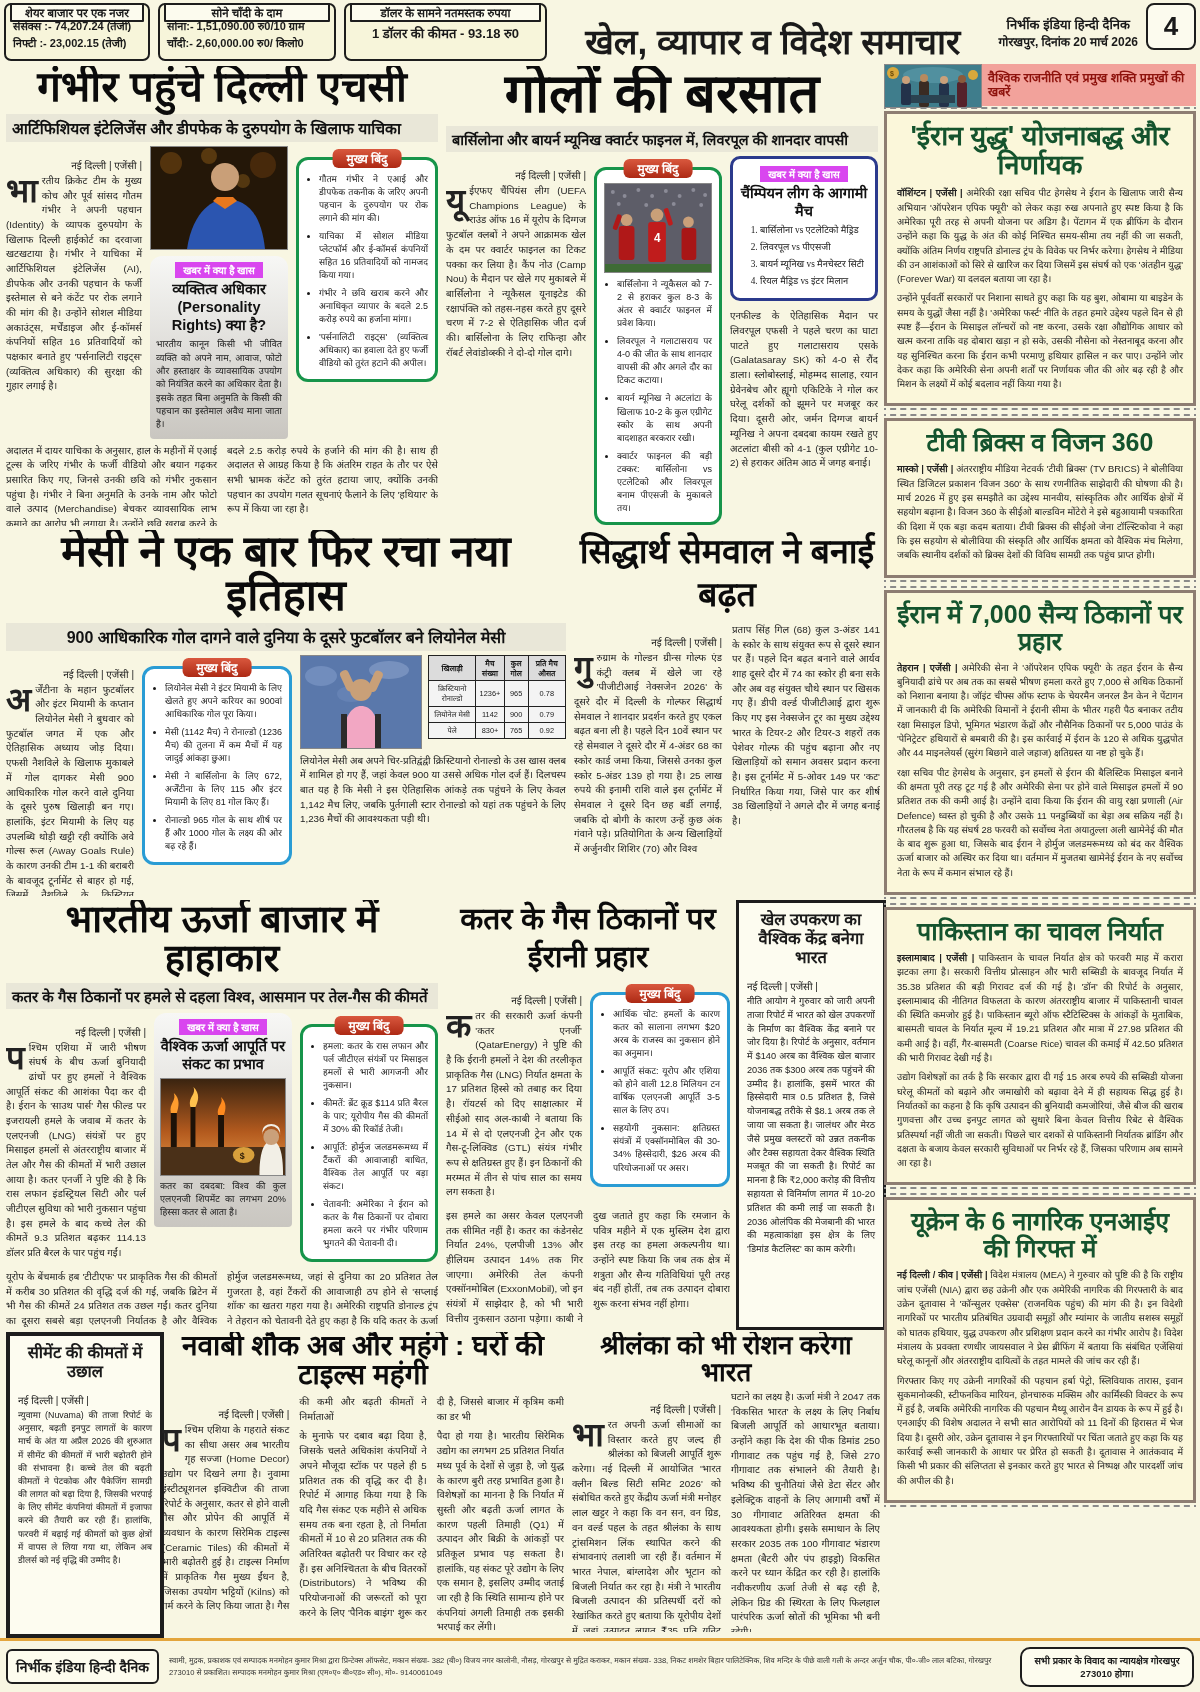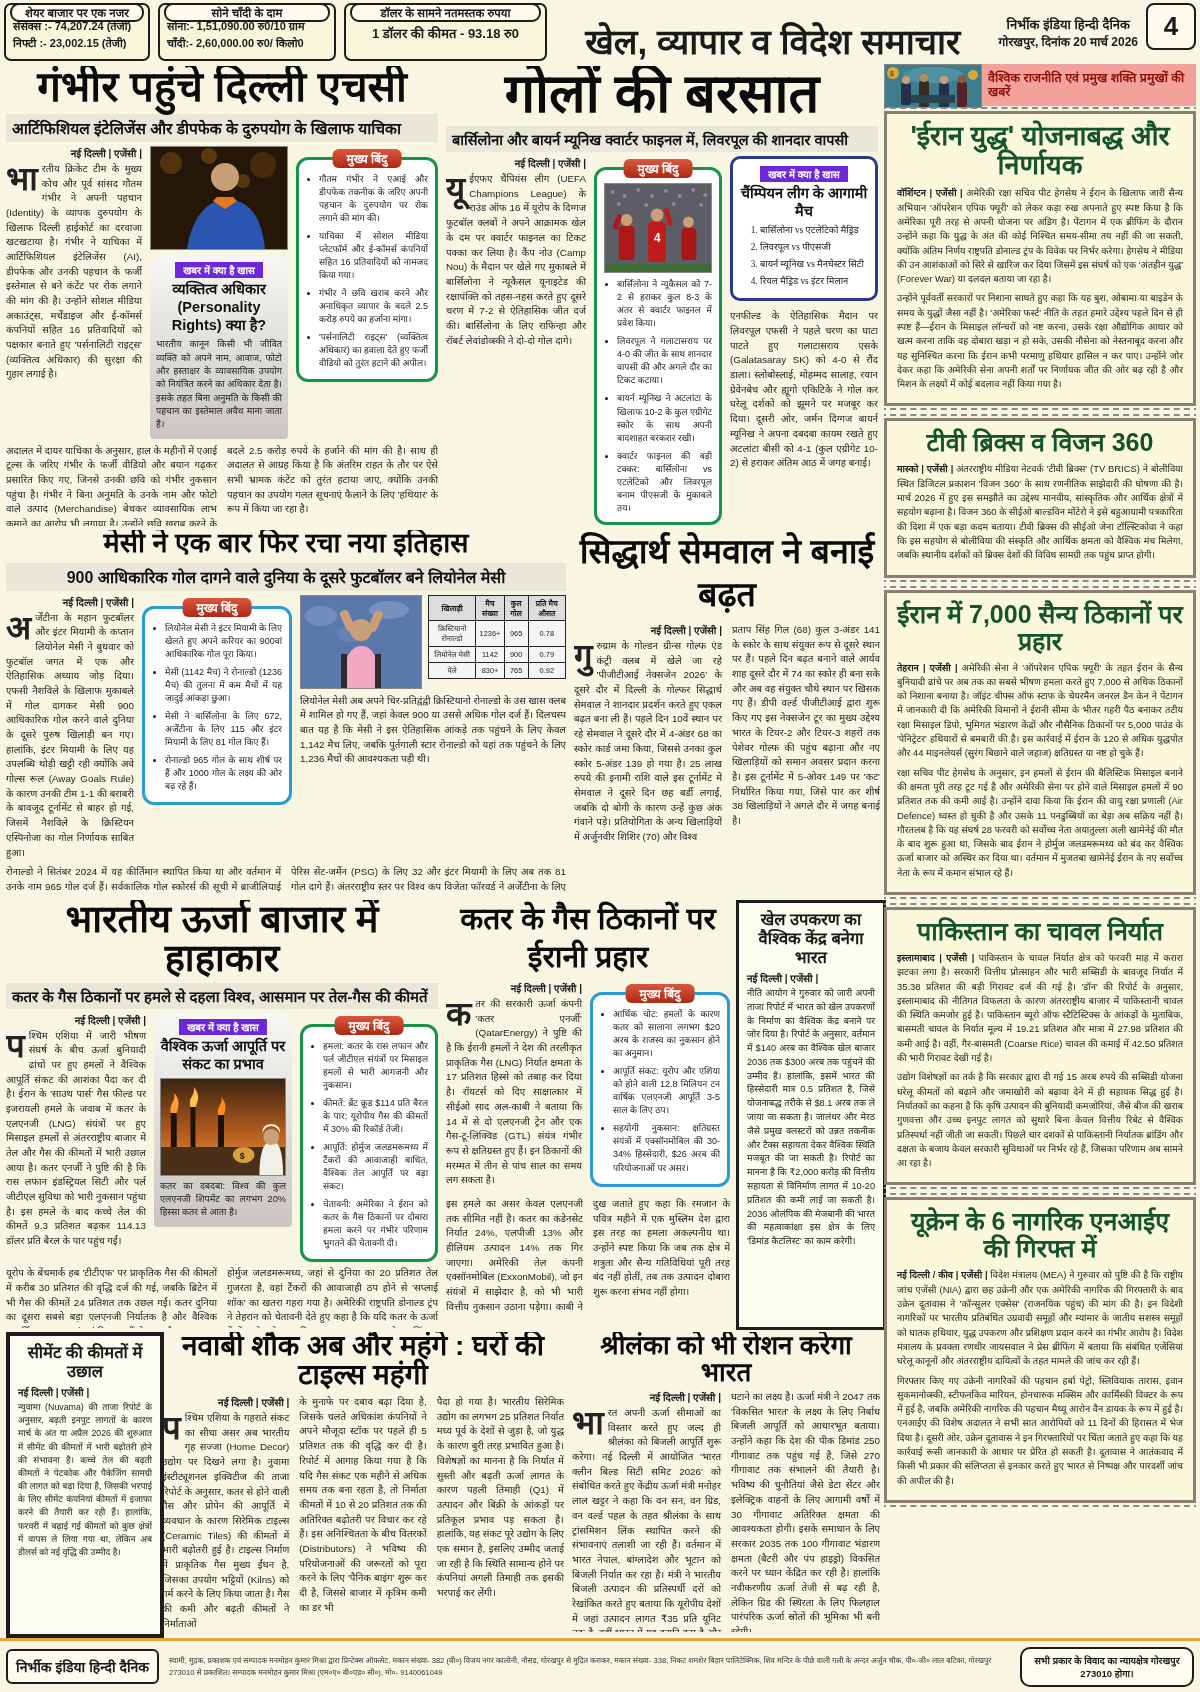--- a/index.html
+++ b/index.html
@@ -1,45 +1,45 @@
 <!DOCTYPE html>
 <html><head>
 <meta charset="utf-8">
 <style>
   html,body{margin:0;padding:0;background:#d8d5c0;}
   body{font-family:"Liberation Sans","DejaVu Sans",sans-serif;color:#1a1a1a;}
   #page{position:relative;width:1200px;height:1692px;background:#f8f6e2;margin:0 auto;overflow:hidden;}
   .art{position:absolute;overflow:hidden;}
   .hl{font-weight:900;color:#0b0b0b;text-align:center;line-height:1.02;margin:0;}
   .sub{background:#e9e7d8;font-weight:800;font-size:16px;padding:3px 6px;margin:5px 0 4px;color:#111;}
-  .by{font-weight:700;font-size:10px;text-align:right;margin:0 0 2px;}
+  .by{font-weight:400;font-size:10px;text-align:right;margin:12px 0 2px;}
   .b{font-size:9.8px;line-height:1.5;text-align:justify;margin:0 0 5px;color:#222;}
   .dc{float:left;font-size:33px;line-height:.82;font-weight:900;padding:3px 4px 0 0;}
   .row{display:flex;gap:8px;align-items:flex-start;}
   .cols2{columns:2;column-gap:10px;}
   .cols3{columns:3;column-gap:10px;}
   
   .mb{border:3px solid #17944a;border-radius:12px;background:#fff;padding:13px 7px 4px;position:relative;margin-top:11px;}
   .mb.blue{border-color:#2a9cd4;}
   .mb-t{position:absolute;top:-11px;left:50%;transform:translateX(-50%);background:linear-gradient(#d9583e,#ad2914);color:#fff;font-weight:800;font-size:12px;padding:1px 14px;border-radius:6px;white-space:nowrap;}
   .mb ul{margin:0;padding-left:13px;}
   .mb li{font-size:9px;line-height:1.45;text-align:justify;margin-bottom:5px;}
   
   .khas{border-radius:12px 12px 4px 4px;background:linear-gradient(#f7f7f5,#c9c6c0);padding:4px 6px 7px;text-align:center;}
-  .khas-t{display:inline-block;background:#6d28d9;color:#fff;font-weight:800;font-size:10px;padding:1px 8px;margin-bottom:2px;}
+  .khas-t{display:inline-block;background:#d946ef;color:#fff;font-weight:800;font-size:10px;padding:1px 8px;margin-bottom:2px;}
   .khas-h{font-weight:800;font-size:14.5px;line-height:1.25;color:#111;}
   .khas-b{font-size:9.2px;text-align:justify;margin-top:4px;color:#222;line-height:1.45;}
   .champ{border:3px solid #2b3a8c;border-radius:10px;background:#fff;padding:5px 7px 7px;text-align:center;}
   .champ ol{margin:3px 0 0;padding-left:20px;text-align:left;}
   .champ li{font-size:9.3px;margin-bottom:4px;font-family:Liberation Serif, serif;}
   .ph{display:block;border:1px solid #888;background:#ddd;}
   
   .topbar{position:absolute;left:4px;top:3px;width:1192px;height:58px;display:flex;gap:8px;align-items:stretch;}
   .infobox{border:2px solid #1d1d1d;border-radius:7px;background:#f7f5da;position:relative;padding:13px 7px 2px;flex:none;}
-  .tab{position:absolute;top:-2px;left:4px;right:4px;border:2px solid #1d1d1d;border-radius:9px;background:#fcfbee;font-weight:800;text-align:center;font-size:11.5px;padding:0 2px;}
+  .tab{position:absolute;top:-2px;left:4px;right:4px;border:2px solid #1d1d1d;border-radius:1px;background:#fcfbee;font-weight:800;text-align:center;font-size:11.5px;padding:0 2px;}
   .infoline{font-weight:700;font-size:11px;line-height:1.5;white-space:nowrap;}
   .ctitle{font-weight:900;font-size:35px;align-self:flex-end;line-height:1;flex:1;text-align:center;padding-bottom:2px;}
   .mast{align-self:center;text-align:center;flex:none;}
   .mast .l1{font-weight:800;font-size:13px;}
   .mast .l2{font-size:12px;font-weight:700;}
   .pgbox{border:2px solid #1d1d1d;border-radius:8px;background:#fcfbee;font-weight:800;font-size:26px;width:46px;align-self:flex-start;text-align:center;padding:6px 0;flex:none;}
   
   #sidebar{position:absolute;left:884px;top:64px;width:312px;height:1566px;overflow:hidden;}
   .sb-head{display:flex;height:42px;margin-bottom:4px;}
   .sb-strip{flex:1;background:#f2a29b;color:#8e120c;font-weight:900;font-size:12.5px;display:flex;align-items:center;padding:0 6px;line-height:1.15;}
@@ -193,21 +193,21 @@
             <li>रियल मैड्रिड vs इंटर मिलान</li>
           </ol>
         </div>
         <p class="b" style="margin-top:8px">एनफील्ड के ऐतिहासिक मैदान पर लिवरपूल एफसी ने पहले चरण का घाटा पाटते हुए गलाटासराय एसके (Galatasaray SK) को 4-0 से रौंद डाला। स्लोबोस्लाई, मोहम्मद सालाह, रयान ग्रेवेनबेच और ह्यूगो एकिटिके ने गोल कर घरेलू दर्शकों को झूमने पर मजबूर कर दिया। दूसरी ओर, जर्मन दिग्गज बायर्न म्यूनिख ने अपना दबदबा कायम रखते हुए अटलांटा बीसी को 4-1 (कुल एग्रीगेट 10-2) से हराकर अंतिम आठ में जगह बनाई।</p>
       </div>
     </div>
     <p class="b">हालांकि, टोटेनहम हॉटस्पर ने एटलेटिको मैड्रिड को 3-2 से हराया, पर एग्रीगेट स्कोर के अंतर से बाहर हो गए। इस शानदार जीत के साथ लिवरपूल ने 4-1 के कुल स्कोर से अगले दौर में प्रवेश किया। क्वार्टर फाइनल में बार्सिलोना का सामना एटलेटिको मैड्रिड से और लिवरपूल का सामना पेरिस सेंट-जर्मेन (PSG) से होगा।</p>
   </section>
 
   <section class="art" style="left:6px;top:530px;width:560px;height:366px">
-    <h1 class="hl" style="font-size:27px">मेसी ने एक बार फिर रचा नया इतिहास</h1>
+    <h1 class="hl" style="font-size:43px">मेसी ने एक बार फिर रचा नया इतिहास</h1>
     <div class="sub" style="font-size:16px;text-align:center">900 आधिकारिक गोल दागने वाले दुनिया के दूसरे फुटबॉलर बने लियोनेल मेसी</div>
     <div class="row">
       <div style="width:128px;flex:none">
         <div class="by">नई दिल्ली | एजेंसी |</div>
         <p class="b"><span class="dc">अ</span><span>र्जेंटीना के महान फुटबॉलर और इंटर मियामी के कप्तान लियोनेल मेसी ने बुधवार को फुटबॉल जगत में एक और ऐतिहासिक अध्याय जोड़ दिया। एफसी नैशविले के खिलाफ मुकाबले में गोल दागकर मेसी 900 आधिकारिक गोल करने वाले दुनिया के दूसरे पुरुष खिलाड़ी बन गए। हालांकि, इंटर मियामी के लिए यह उपलब्धि थोड़ी खट्टी रही क्योंकि अवे गोल्स रूल (Away Goals Rule) के कारण उनकी टीम 1-1 की बराबरी के बावजूद टूर्नामेंट से बाहर हो गई, जिसमें नैशविले के क्रिस्टियन एस्पिनोजा का गोल निर्णायक साबित हुआ।</span></p>
       </div>
       <div style="width:150px;flex:none">
         <div class="mb blue">
           <div class="mb-t">मुख्य बिंदु</div>
           <ul>

